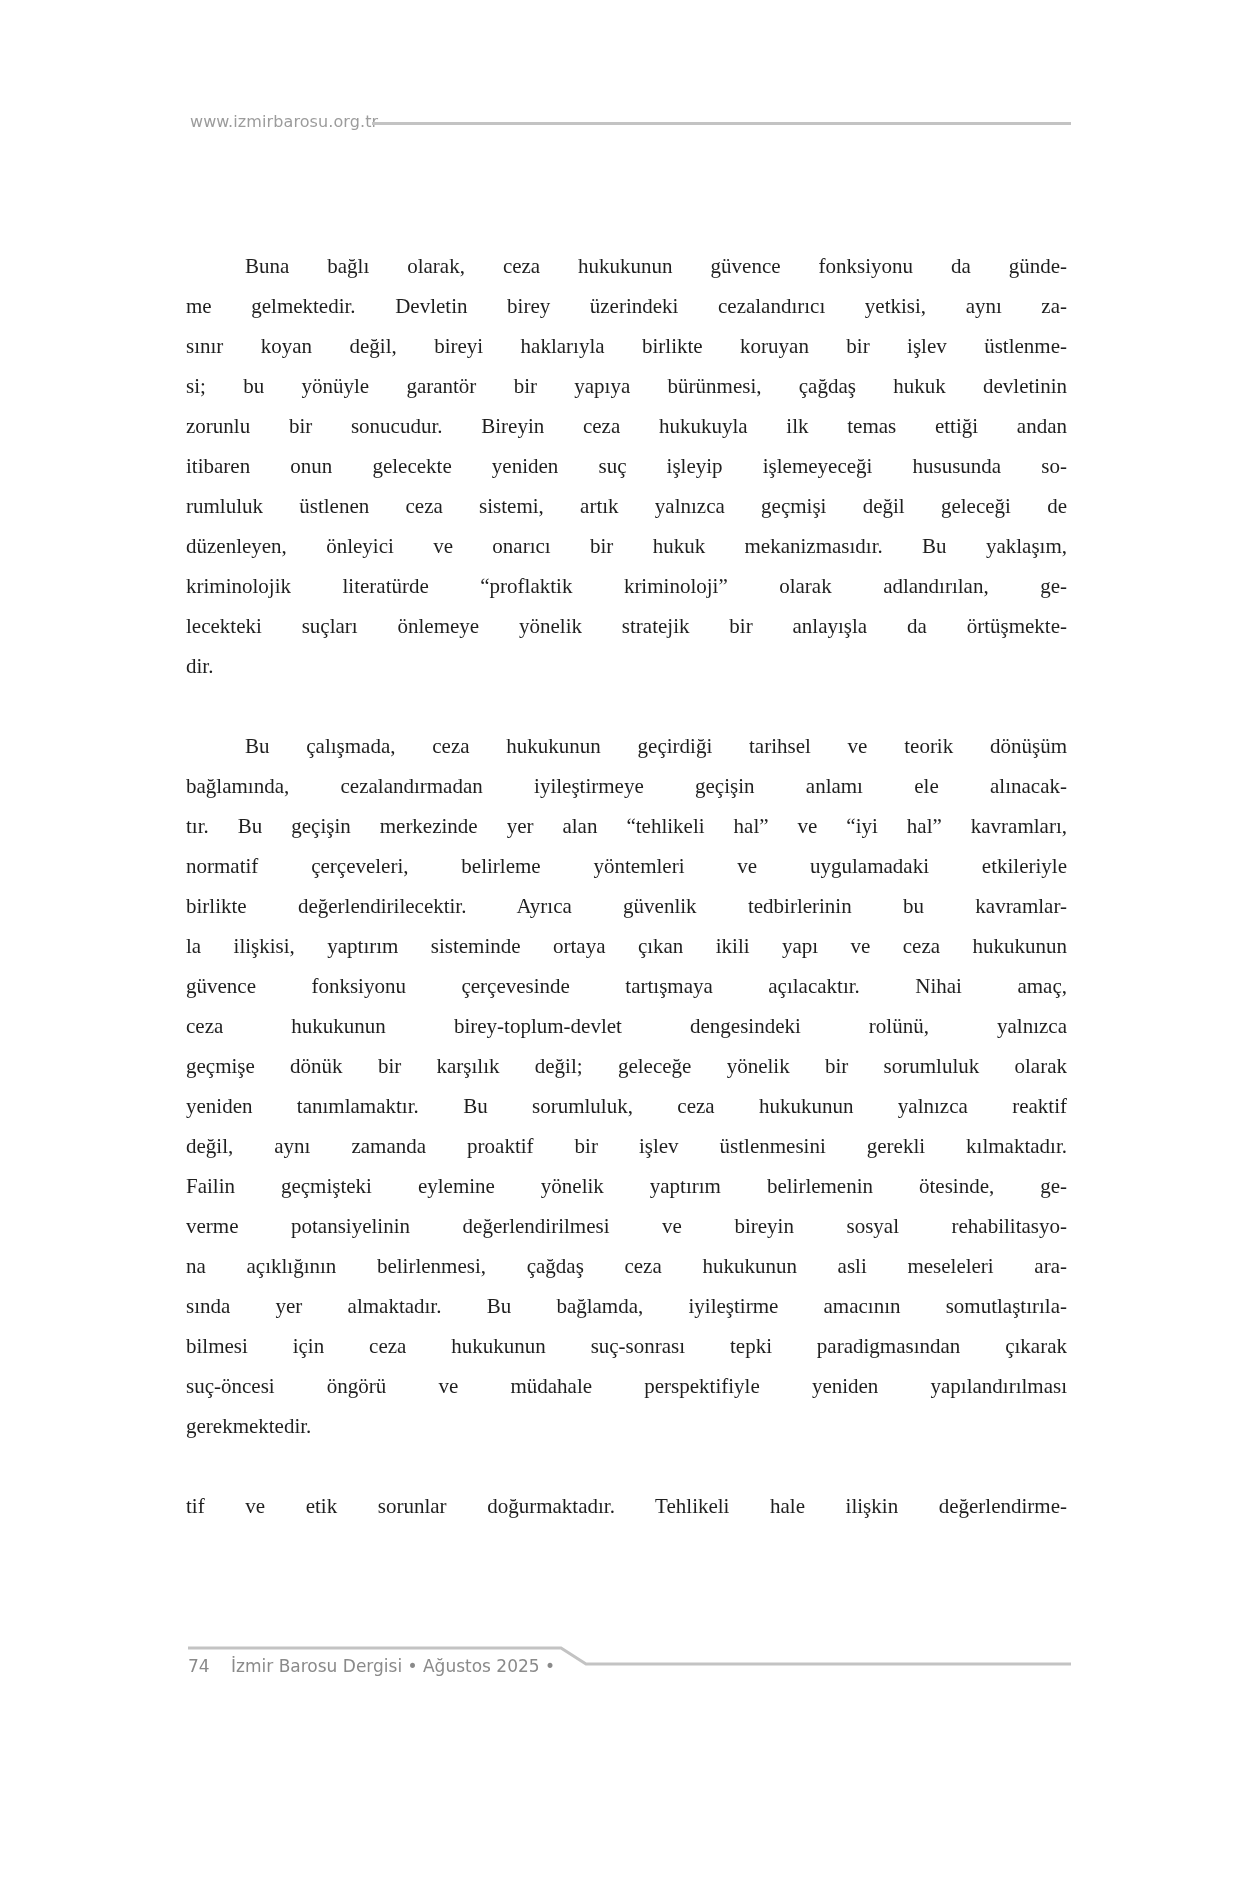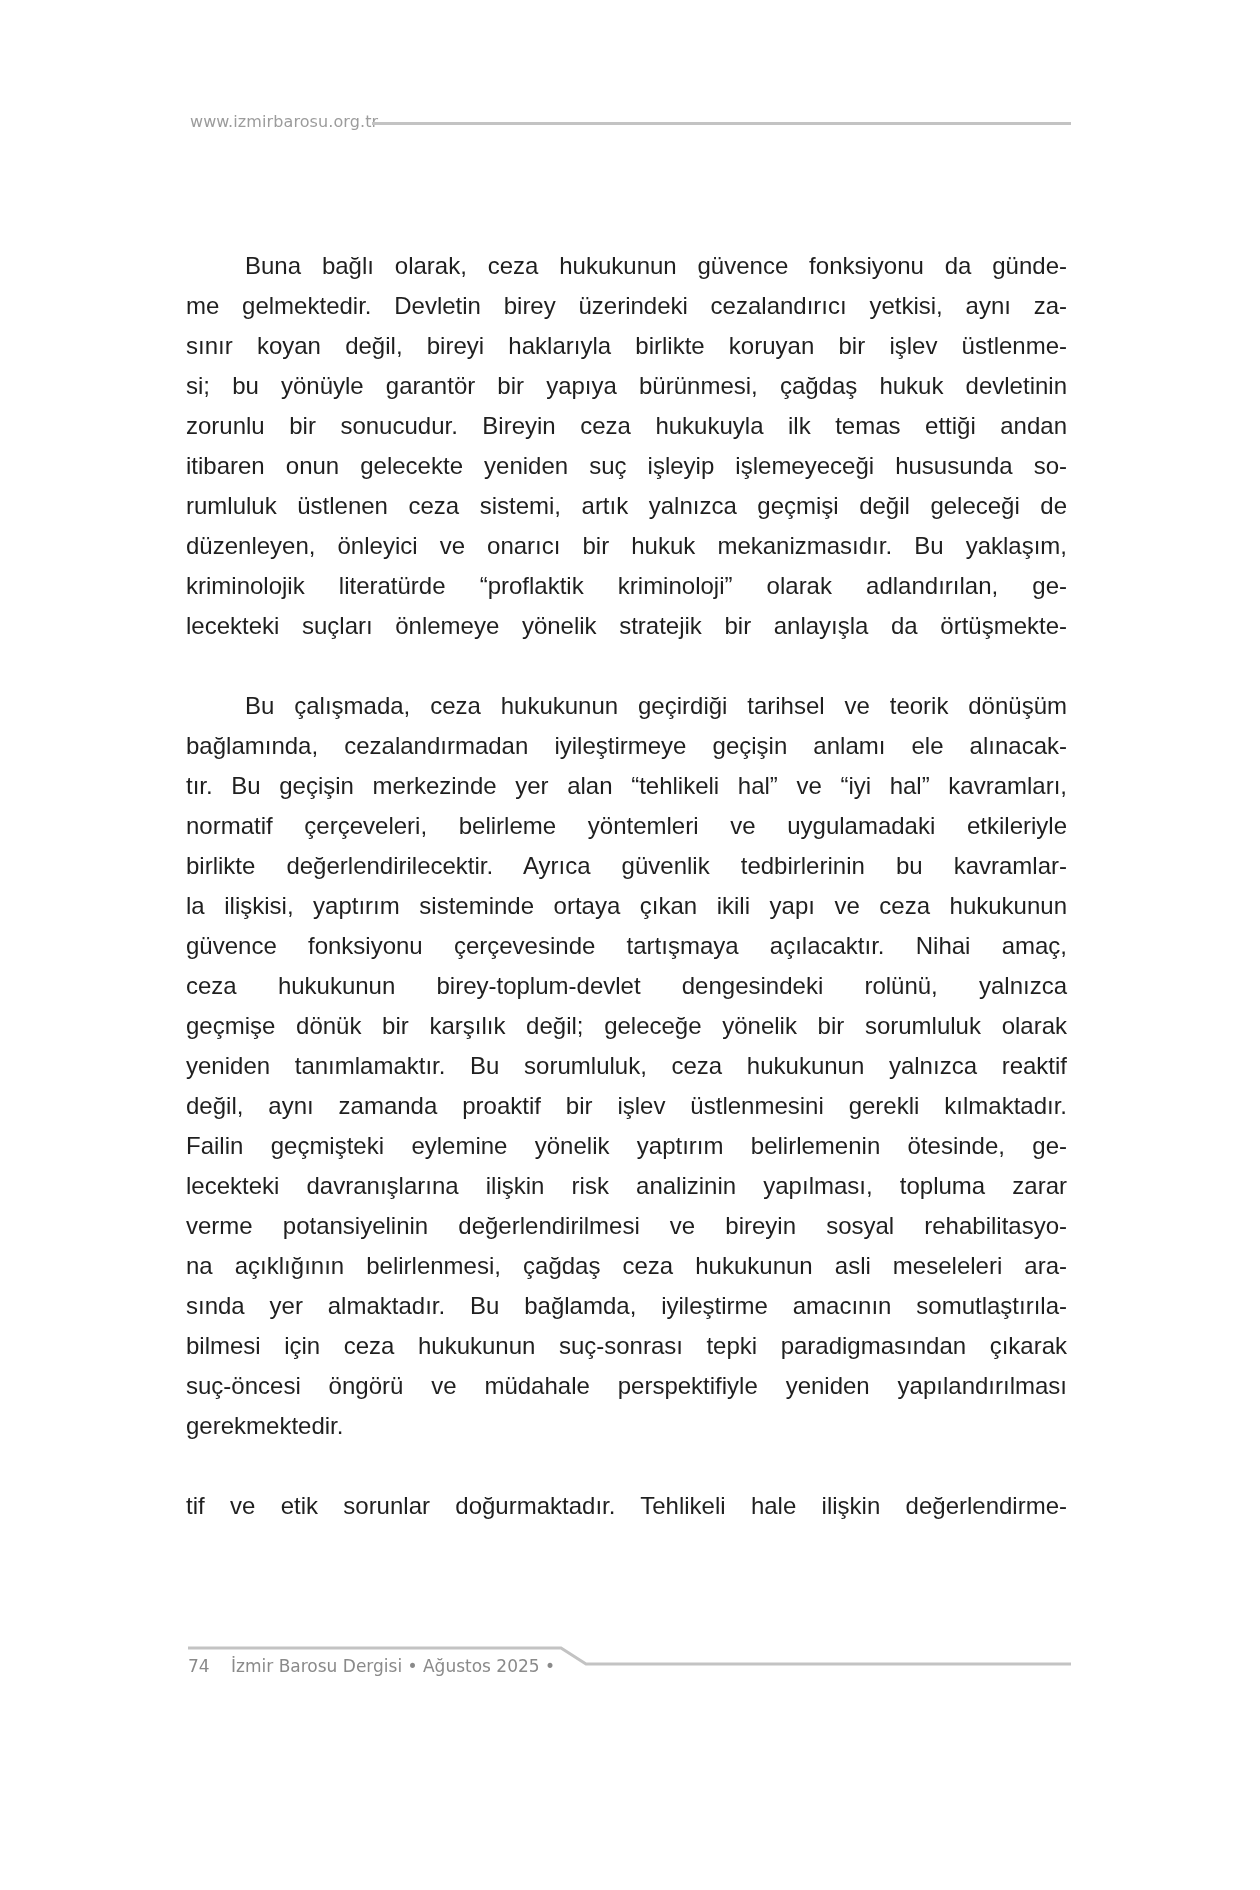--- a/index.html
+++ b/index.html
@@ -8,21 +8,21 @@
       position: absolute; left: 190px; top: 113px;
       font-family: "DejaVu Sans", sans-serif; font-size: 16px; color: #9c9c9c;
       letter-spacing: 0.1px; line-height: 18px; white-space: nowrap;
     }
     .header-rule {
       position: absolute; left: 372px; top: 122px; width: 699px; height: 3px;
       background: #c3c3c3;
     }
     .body-text {
       position: absolute; left: 186px; top: 246px; width: 881px;
-      font-family: Liberation Sans, sans-serif; font-size: 24px; color: #1f1f1f;
+      font-family: Liberation Serif, serif; font-size: 21px; color: #1f1f1f;
     }
     .para { margin: 0 0 40px 0; }
     .line {
       display: block; height: 40px; line-height: 40px; white-space: nowrap;
       text-align: justify; text-align-last: justify; overflow: visible;
     }
     .line.indent { padding-left: 59px; }
     .line.last { text-align: left; text-align-last: left; }
     .footer-svg { position: absolute; left: 0; top: 0; }
     .footer-text {
@@ -43,35 +43,35 @@
     <span class="line indent">Buna bağlı olarak, ceza hukukunun güvence fonksiyonu da günde-</span>
     <span class="line">me gelmektedir. Devletin birey üzerindeki cezalandırıcı yetkisi, aynı za-</span>
     <span class="line">sınır koyan değil, bireyi haklarıyla birlikte koruyan bir işlev üstlenme-</span>
     <span class="line">si; bu yönüyle garantör bir yapıya bürünmesi, çağdaş hukuk devletinin</span>
     <span class="line">zorunlu bir sonucudur. Bireyin ceza hukukuyla ilk temas ettiği andan</span>
     <span class="line">itibaren onun gelecekte yeniden suç işleyip işlemeyeceği hususunda so-</span>
     <span class="line">rumluluk üstlenen ceza sistemi, artık yalnızca geçmişi değil geleceği de</span>
     <span class="line">düzenleyen, önleyici ve onarıcı bir hukuk mekanizmasıdır. Bu yaklaşım,</span>
     <span class="line">kriminolojik literatürde “proflaktik kriminoloji” olarak adlandırılan, ge-</span>
     <span class="line">lecekteki suçları önlemeye yönelik stratejik bir anlayışla da örtüşmekte-</span>
+    <span class="line last">dir.</span>
   </div>
   <div class="para">
     <span class="line indent">Bu çalışmada, ceza hukukunun geçirdiği tarihsel ve teorik dönüşüm</span>
     <span class="line">bağlamında, cezalandırmadan iyileştirmeye geçişin anlamı ele alınacak-</span>
     <span class="line">tır. Bu geçişin merkezinde yer alan “tehlikeli hal” ve “iyi hal” kavramları,</span>
     <span class="line">normatif çerçeveleri, belirleme yöntemleri ve uygulamadaki etkileriyle</span>
     <span class="line">birlikte değerlendirilecektir. Ayrıca güvenlik tedbirlerinin bu kavramlar-</span>
     <span class="line">la ilişkisi, yaptırım sisteminde ortaya çıkan ikili yapı ve ceza hukukunun</span>
     <span class="line">güvence fonksiyonu çerçevesinde tartışmaya açılacaktır. Nihai amaç,</span>
     <span class="line">ceza hukukunun birey-toplum-devlet dengesindeki rolünü, yalnızca</span>
     <span class="line">geçmişe dönük bir karşılık değil; geleceğe yönelik bir sorumluluk olarak</span>
     <span class="line">yeniden tanımlamaktır. Bu sorumluluk, ceza hukukunun yalnızca reaktif</span>
     <span class="line">değil, aynı zamanda proaktif bir işlev üstlenmesini gerekli kılmaktadır.</span>
     <span class="line">Failin geçmişteki eylemine yönelik yaptırım belirlemenin ötesinde, ge-</span>
-    <span class="line">lecekteki davranışlarına ilişkin risk analizinin yapılması, topluma zarar</span>
     <span class="line">verme potansiyelinin değerlendirilmesi ve bireyin sosyal rehabilitasyo-</span>
     <span class="line">na açıklığının belirlenmesi, çağdaş ceza hukukunun asli meseleleri ara-</span>
     <span class="line">sında yer almaktadır. Bu bağlamda, iyileştirme amacının somutlaştırıla-</span>
     <span class="line">bilmesi için ceza hukukunun suç-sonrası tepki paradigmasından çıkarak</span>
     <span class="line">suç-öncesi öngörü ve müdahale perspektifiyle yeniden yapılandırılması</span>
     <span class="line last">gerekmektedir.</span>
   </div>
   <div class="para">
     <span class="line">tif ve etik sorunlar doğurmaktadır. Tehlikeli hale ilişkin değerlendirme-</span>
   </div>

